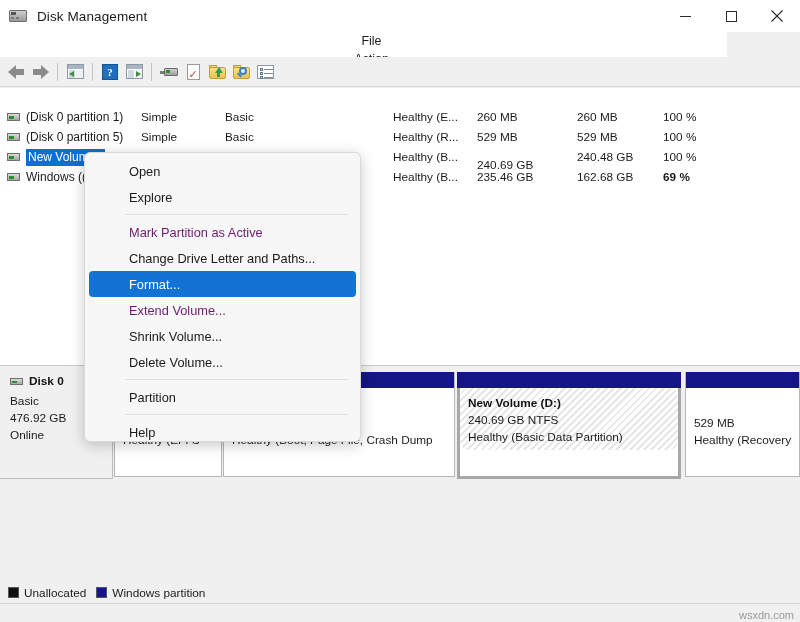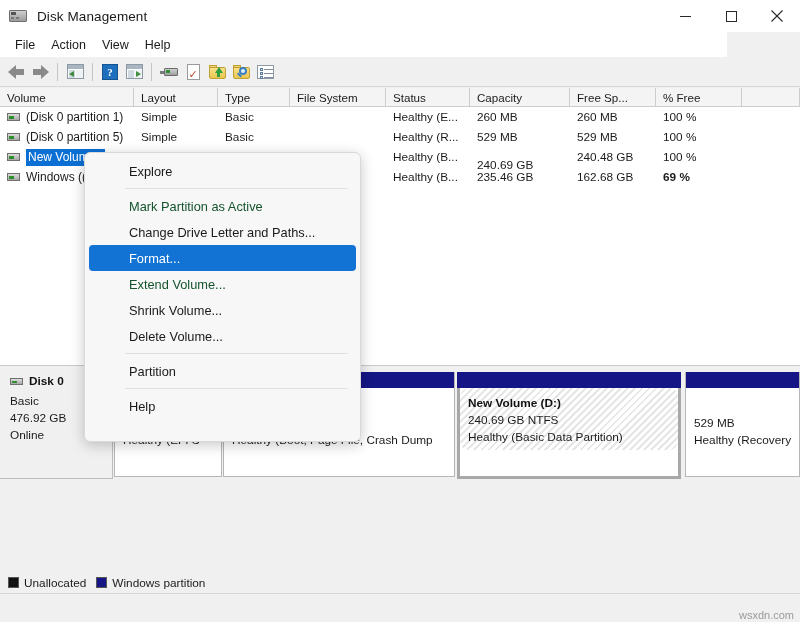--- a/index.html
+++ b/index.html
@@ -64,21 +64,22 @@
     font-family: "DejaVu Sans", sans-serif;
   }
   .wc svg { display: block; }
 
   
   .menubar {
     position: absolute; left: 0; top: 32px;
     width: 727px; height: 25px;
     background: #ffffff;
     display: flex; align-items: center;
-    padding-left: 7px;
+    padding-left: 16px;
+    flex-direction: column;
   }
   .menubar .mi {
     font-size: 12.5px; color: #1b1b1b;
     padding: 2px 8px;
   }
 
   
   .toolbar {
     position: absolute; left: 0; top: 57px;
     width: 800px; height: 30px;
@@ -349,21 +350,21 @@
   .part.hatch .pbody {
     background-image: repeating-linear-gradient(
       -45deg, #ffffff 0 3px, #e6e6e6 3px 5px);
   }
   .part.hatch .ptitle, .part.hatch .psub {
     background: transparent;
   }
 
   
   .legend {
-    position: absolute; left: 0; bottom: 28px;
+    position: absolute; left: 0; bottom: 18px;
     width: 800px; height: 22px;
     background: #f0f0f0;
     display: flex; align-items: center;
     padding-left: 8px;
     border-bottom: 1px solid #d4d4d4;
   }
   .leg-item { display: flex; align-items: center; margin-right: 10px; }
   .leg-sw {
     width: 11px; height: 11px; margin-right: 5px;
     border: 1px solid #555;
@@ -393,21 +394,21 @@
     overflow: hidden;
   }
   .cmi {
     height: 26px; display: flex; align-items: center;
     padding-left: 40px;
     font-size: 12.8px; color: #1a1a1a;
     margin: 0 4px;
     border-radius: 4px;
     white-space: nowrap;
   }
-  .cmi.disabled { color: #14532d; }
+  .cmi.disabled { color: #701a75; }
   .cmi.highlight { background: #1273d4; color: #ffffff; }
   .cmsep {
     height: 1px; background: #e0e0e0;
     margin: 4px 12px 4px 40px;
   }
 </style>
 </head>
 <body>
 
 <div id="app">
@@ -518,31 +519,20 @@
           <div class="ln" style="top:3px"></div>
         <div class="bx" style="top:6px"></div>
           <div class="ln" style="top:7px"></div>
         <div class="bx" style="top:10px"></div>
           <div class="ln" style="top:11px"></div>
       </div>
     </div>
   </div>
 
   <div class="vol-pane">
-    <div class="vol-header" id="volHeader">
-        <div class="vh" style="width: 134px;">Volume</div>
-        <div class="vh" style="width: 84px;">Layout</div>
-        <div class="vh" style="width: 72px;">Type</div>
-        <div class="vh" style="width: 96px;">File System</div>
-        <div class="vh" style="width: 84px;">Status</div>
-        <div class="vh" style="width: 100px;">Capacity</div>
-        <div class="vh" style="width: 86px;">Free Sp...</div>
-        <div class="vh" style="width: 86px;">% Free</div>
-        <div class="vh" style="width: 58px;"></div>
-      </div>
     <div class="vol-rows" id="volRows">
         <div class="vrow">
           <div class="vcell name" style="width: 134px;">
             <div class="vol-ic"></div>
             <span class="vname-txt">(Disk 0 partition 1)</span>
           </div>
           <div class="vcell" style="width: 84px;">Simple</div>
           <div class="vcell" style="width: 72px;">Basic</div>
           <div class="vcell" style="width: 96px;"></div>
           <div class="vcell" style="width: 84px;">Healthy (E...</div>
@@ -646,20 +636,21 @@
       <div class="leg-item">
         <div class="leg-sw" style="background: rgb(21, 21, 133);"></div>
         <div class="leg-txt">Windows partition</div>
       </div>
     </div>
   <div class="statusbar">
     <div class="watermark">wsxdn.com</div>
   </div>
 
   <div class="ctxmenu" id="ctxmenu">
+      <div class="cmi">Open</div>
       <div class="cmi">Explore</div>
       <div class="cmsep"></div>
       <div class="cmi disabled">Mark Partition as Active</div>
       <div class="cmi">Change Drive Letter and Paths...</div>
       <div class="cmi highlight">Format...</div>
       <div class="cmi disabled">Extend Volume...</div>
       <div class="cmi">Shrink Volume...</div>
       <div class="cmi">Delete Volume...</div>
       <div class="cmsep"></div>
       <div class="cmi">Partition</div>

